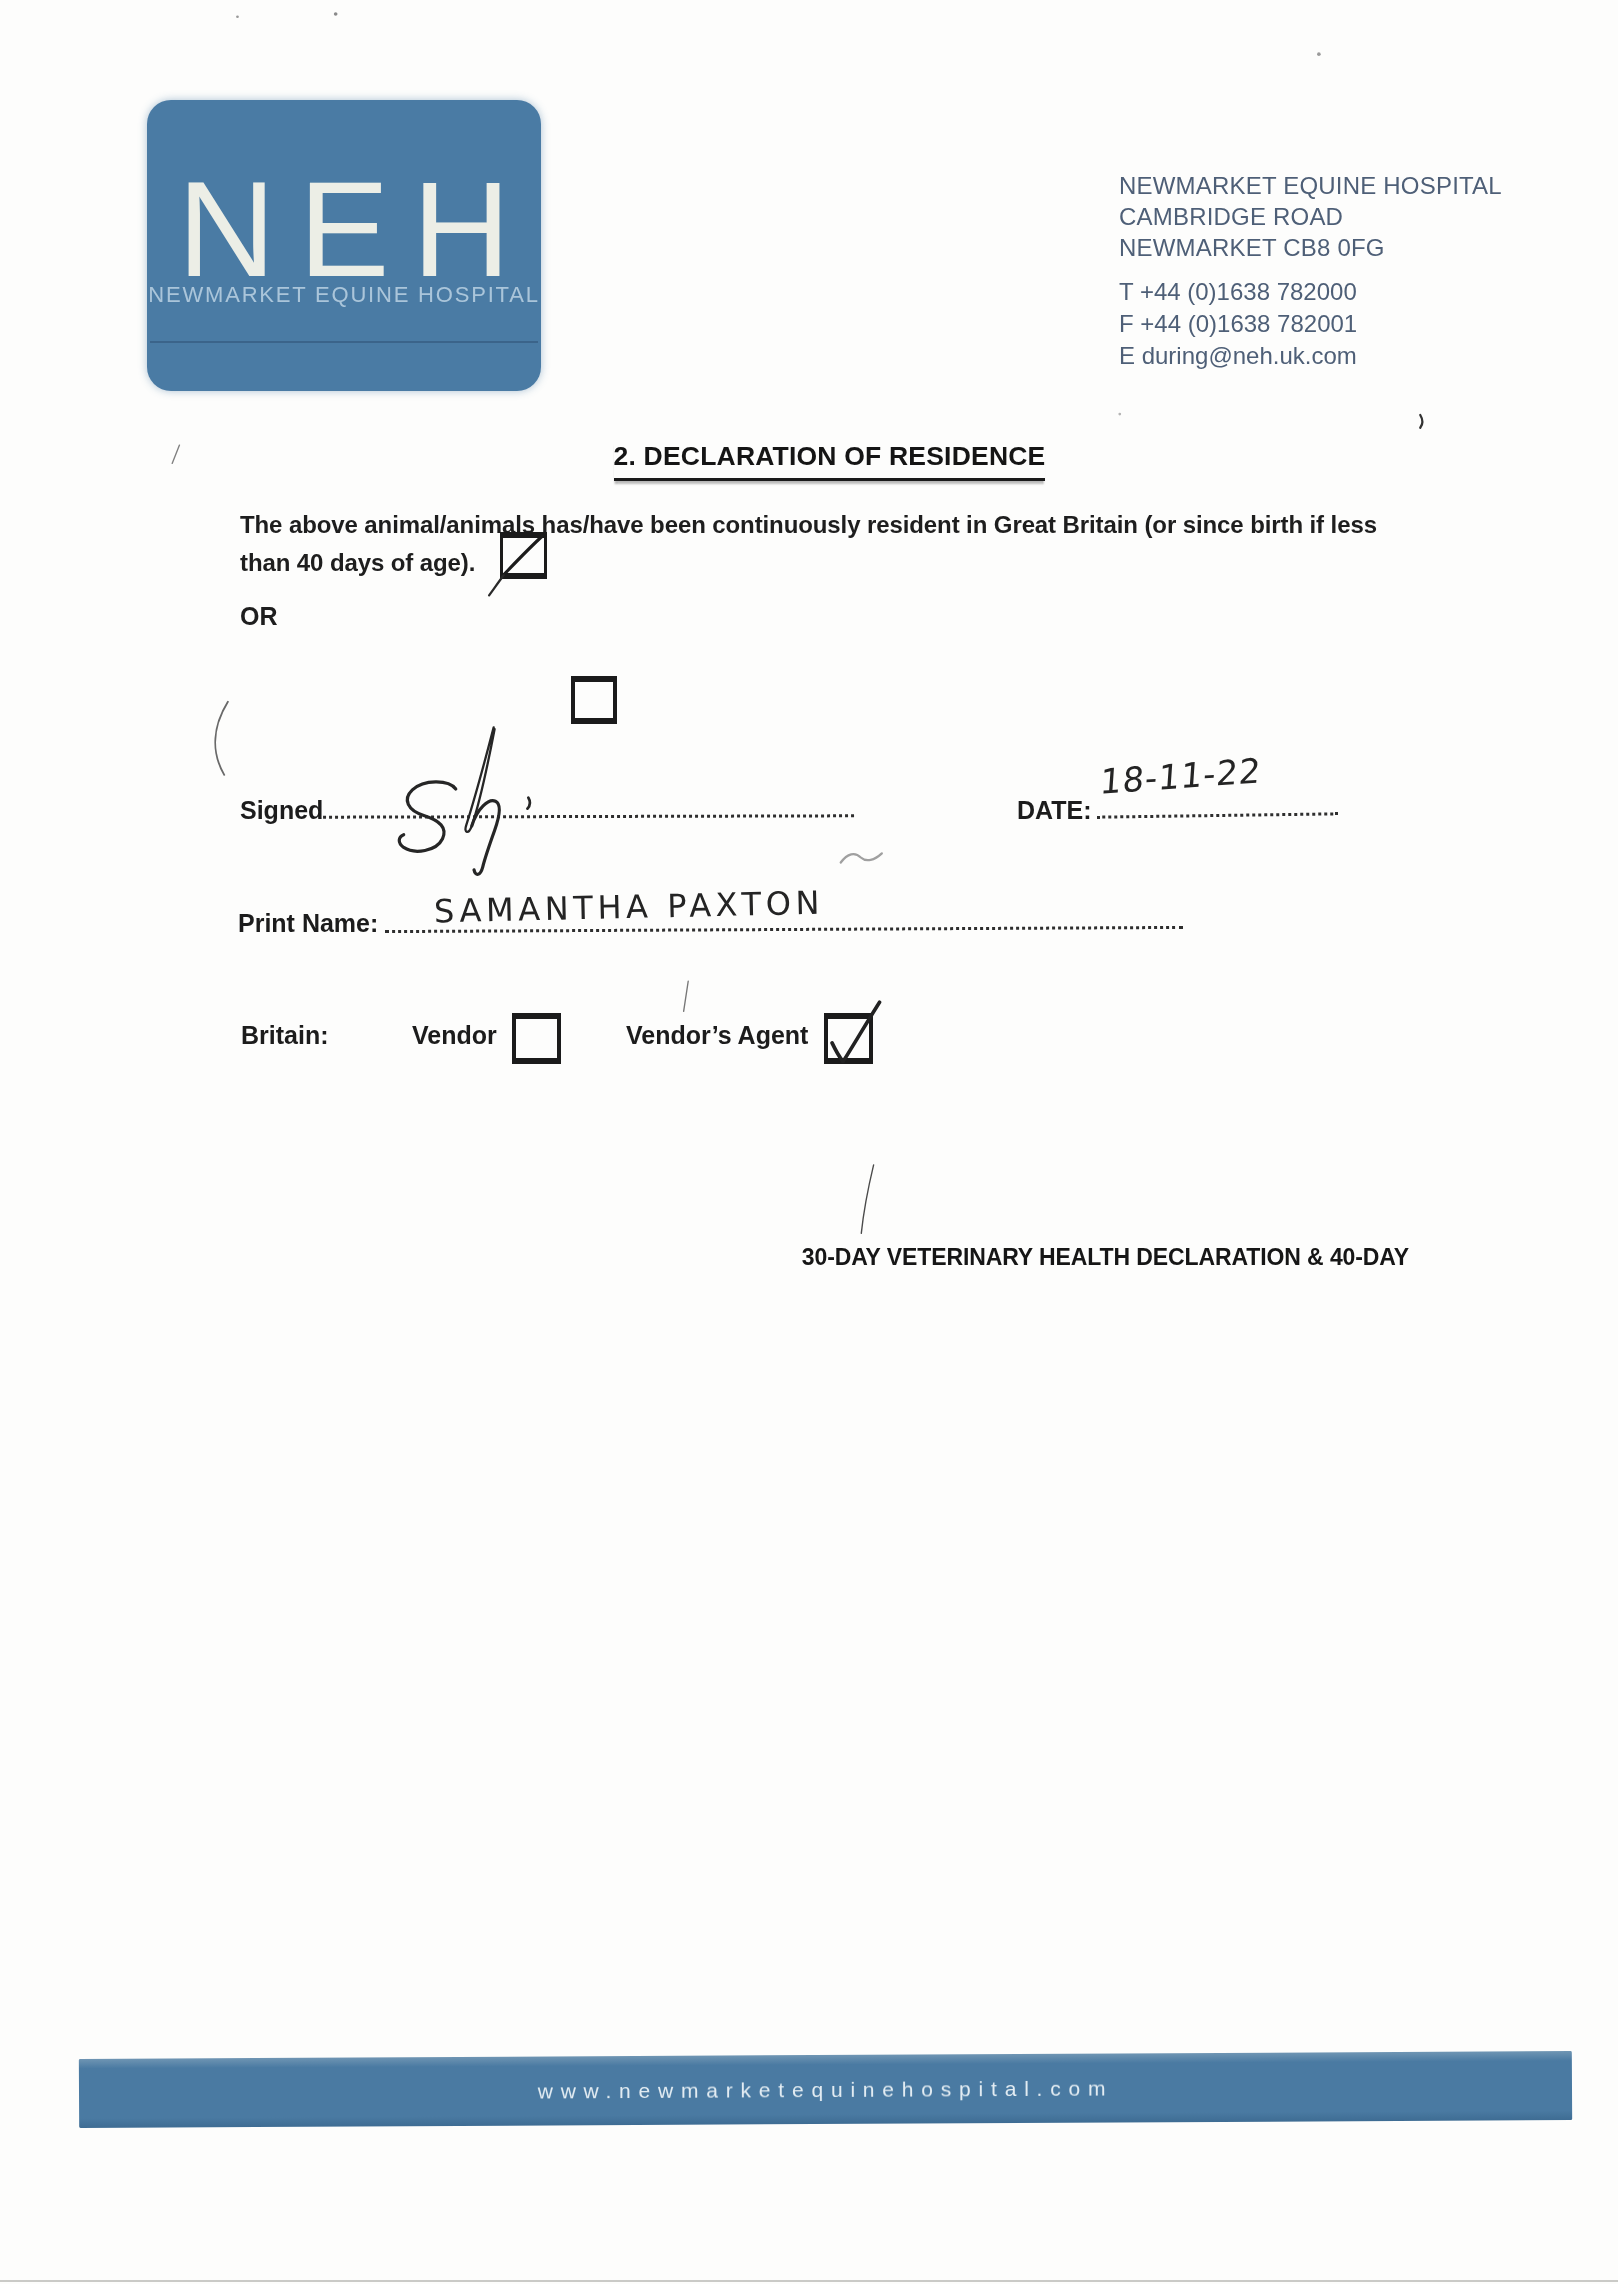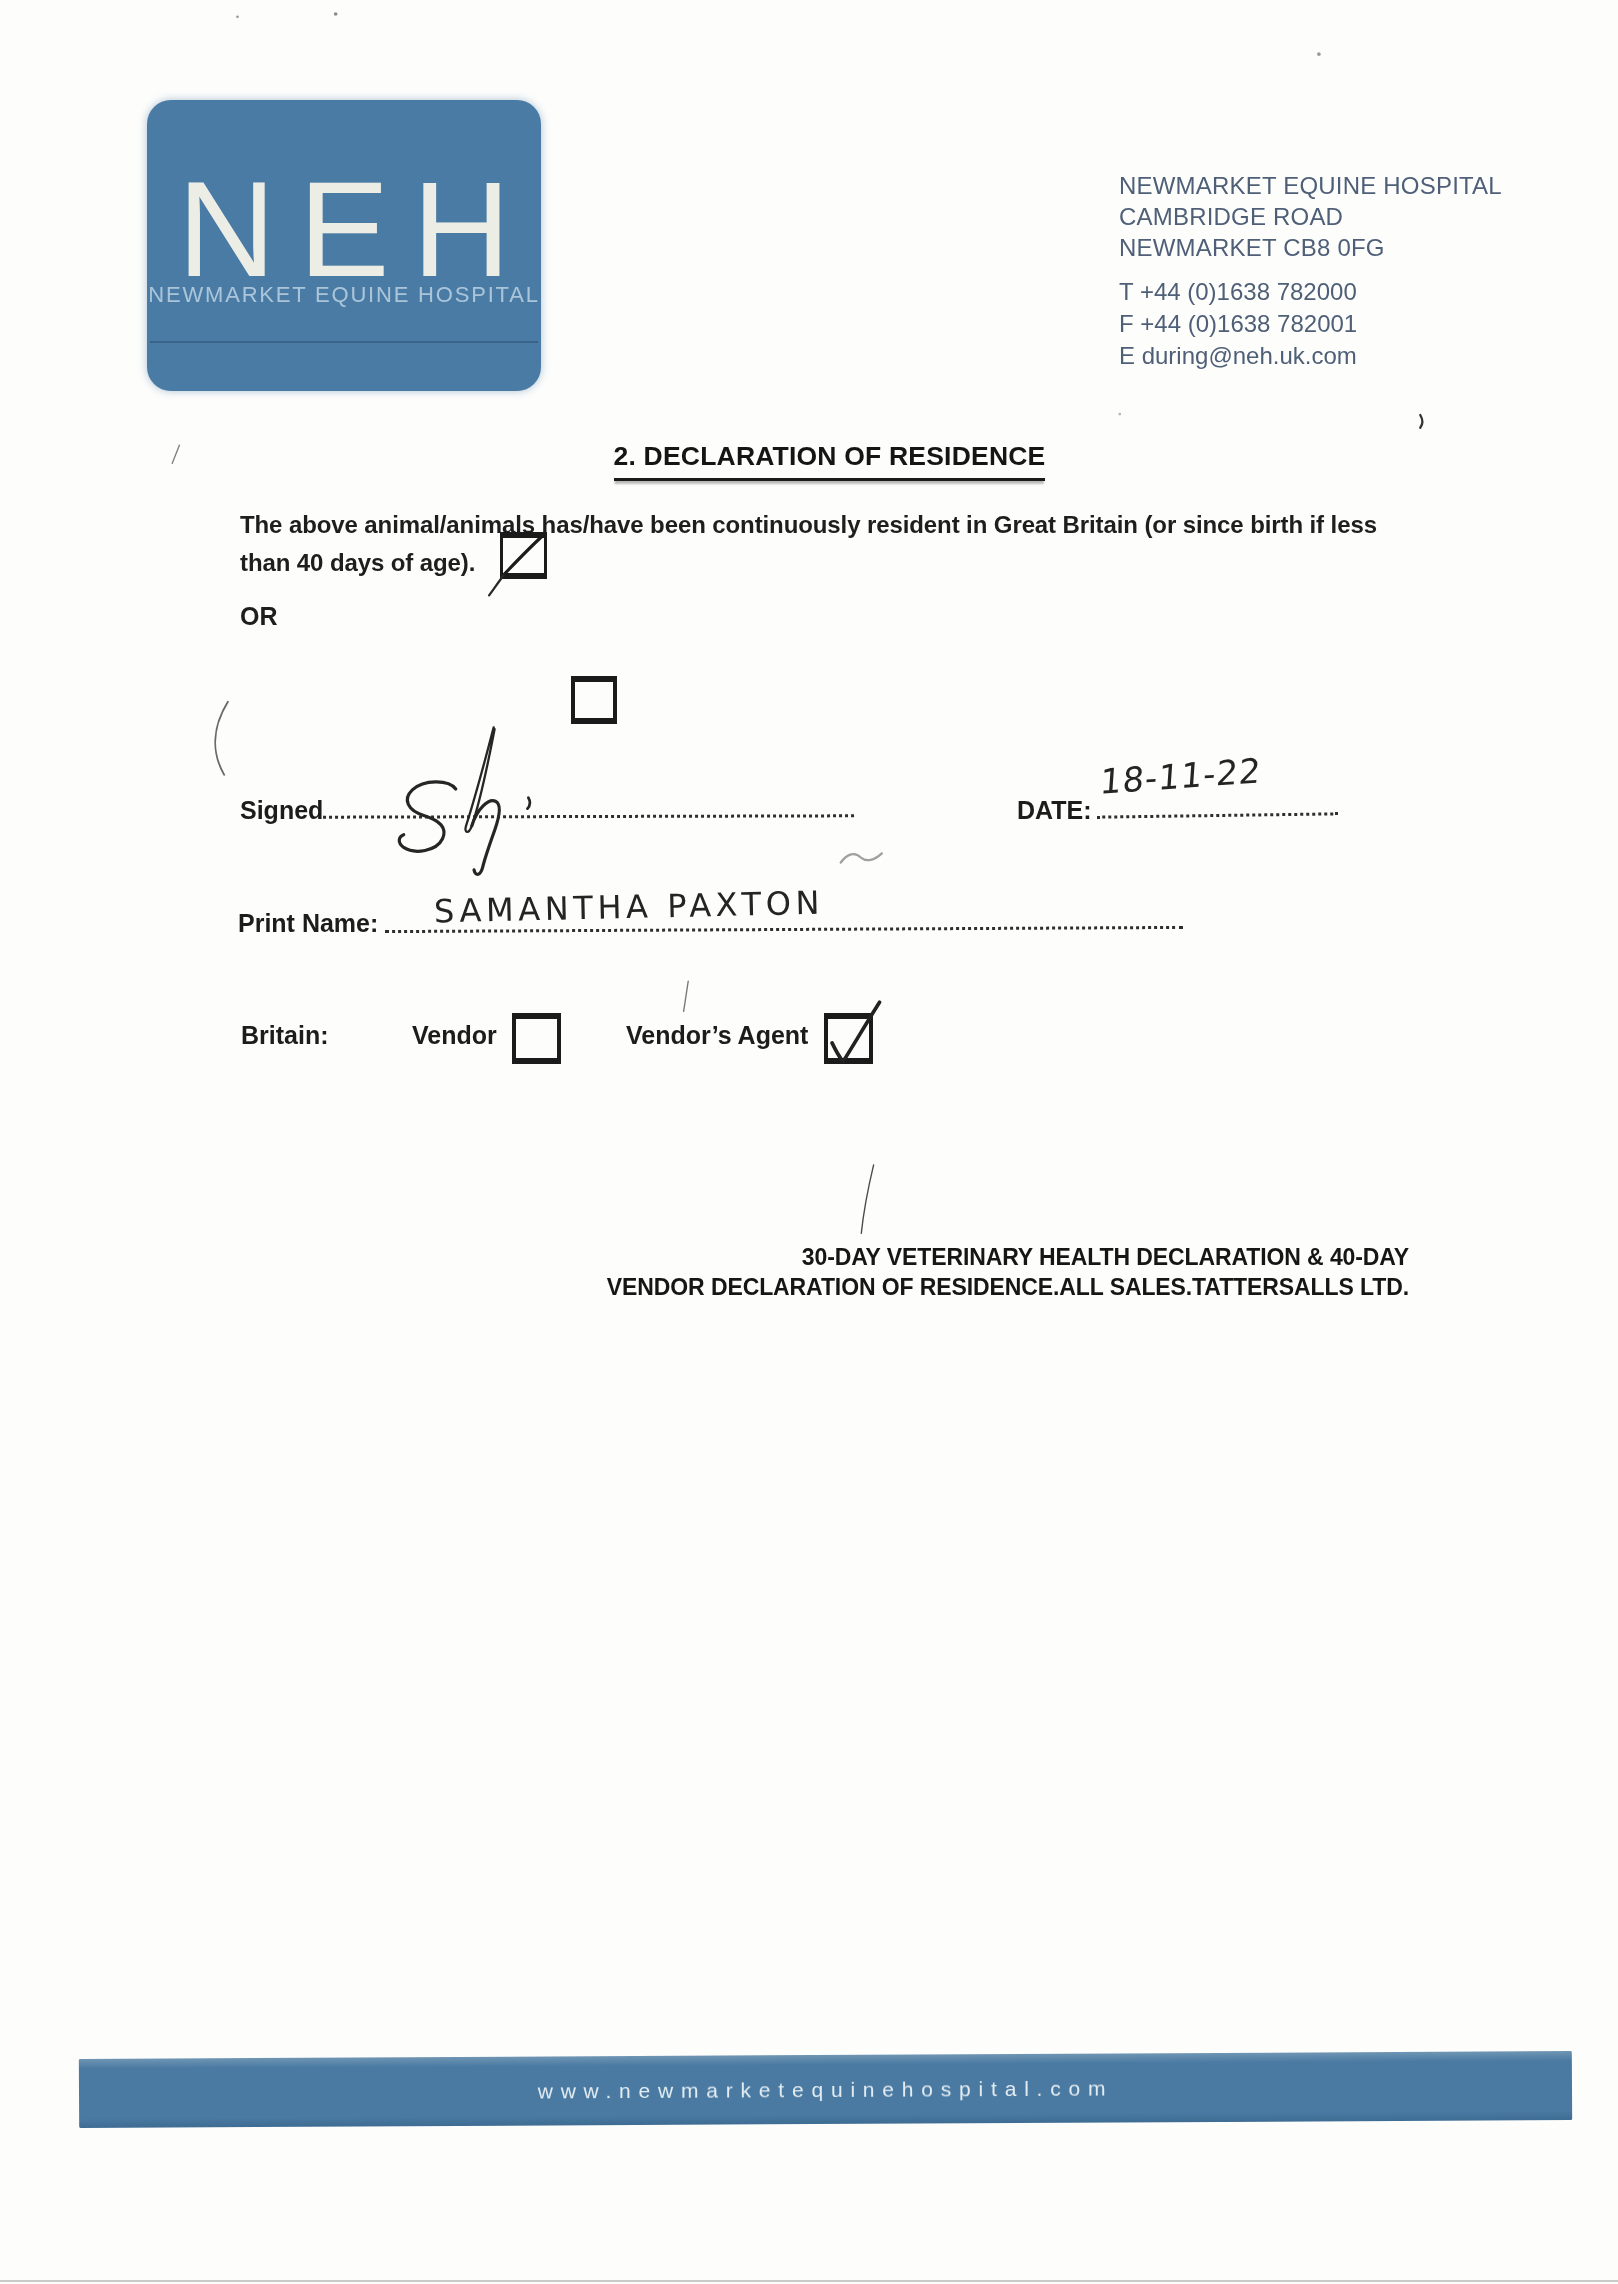--- a/index.html
+++ b/index.html
@@ -135,21 +135,20 @@
   <div id="print-value" class="abs hand">SAMANTHA PAXTON</div>
 
   <div id="capacity-lbl" class="abs lbl">Britain:</div>
   <div id="vendor-lbl" class="abs lbl">Vendor</div>
   <div id="cb-vendor" class="abs cb"></div>
   <div id="agent-lbl" class="abs lbl">Vendor’s Agent</div>
   <div id="cb-agent" class="abs cb"></div>
 
   <div id="note" class="abs">
     <div>30-DAY VETERINARY HEALTH DECLARATION &amp; 40-DAY</div>
-    <div>VENDOR DECLARATION OF RESIDENCE.ALL SALES.TATTERSALLS LTD.</div>
   </div>
 
   <div id="footer-bar" class="abs">
     <span class="site">www.newmarketequinehospital.com</span>
   </div>
   <div id="page-bottom-edge" class="abs"></div>
 
   <svg id="overlay" class="abs" width="1618" height="2284" viewBox="0 0 3543 5000">
     <g fill="none" stroke-linecap="round" stroke-linejoin="round">
 

